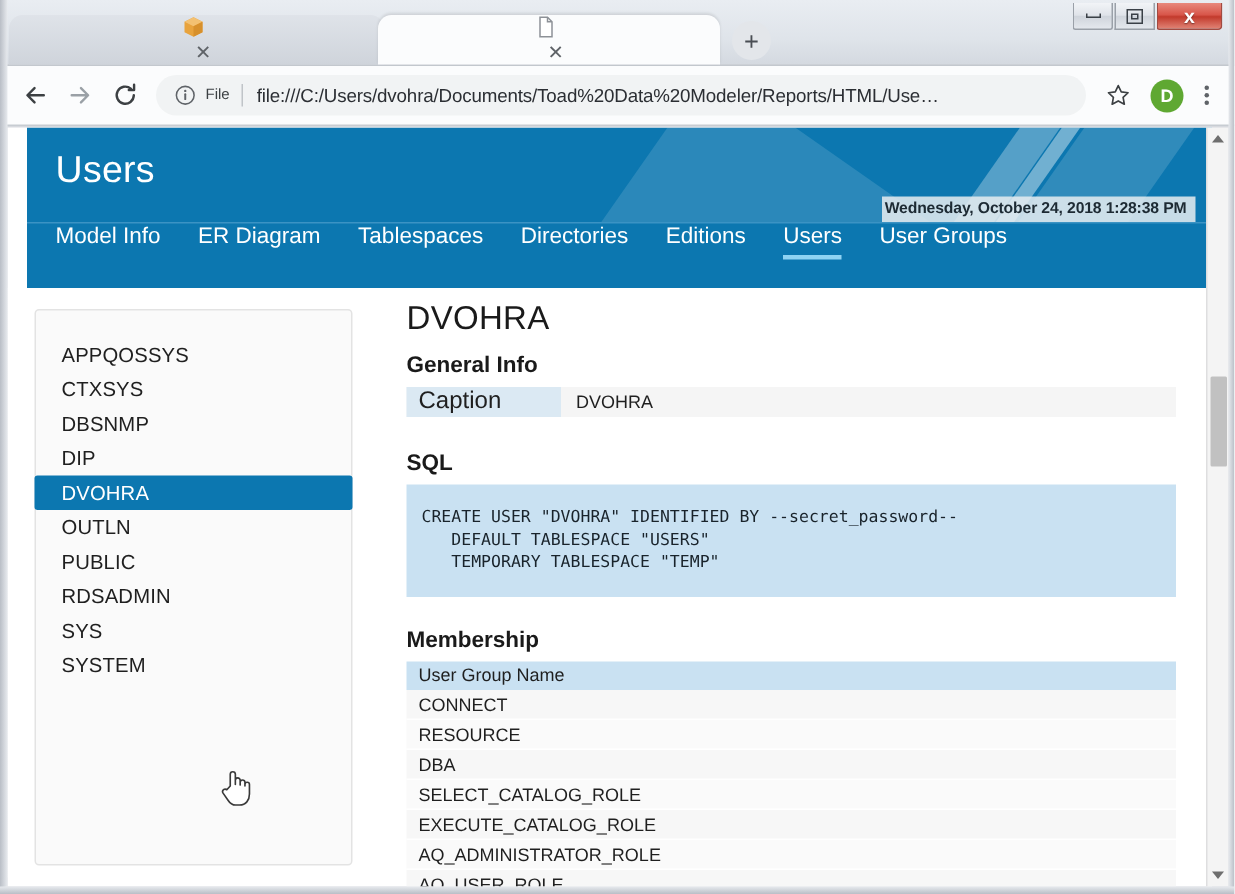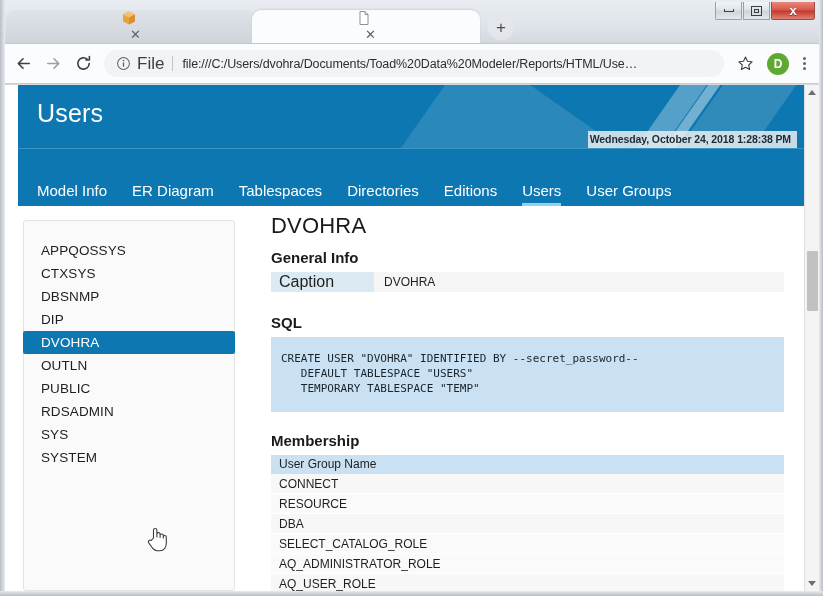--- a/index.html
+++ b/index.html
@@ -209,21 +209,21 @@
     padding: 0 12px;
     box-sizing: border-box;
     overflow: hidden;
   }
   .info-icon {
     width: 15px; height: 15px;
     flex: 0 0 15px;
     margin-right: 6px;
   }
   .scheme-label {
-    font-size: 17px;
+    font-size: 10px;
     color: #3c4043;
     margin-right: 8px;
     flex: 0 0 auto;
   }
   .omni-sep {
     width: 1px; height: 15px;
     background: #c0c4c8;
     margin-right: 9px;
     flex: 0 0 1px;
   }
@@ -321,25 +321,25 @@
     font-weight: bold;
     padding: 2px 6px 3px 2px;
     letter-spacing: -.1px;
     white-space: nowrap;
     margin-top: 44px;
   }
 
   
   .navbar {
     margin-left: 13px;
-    height: 58px;
+    height: 44px;
     background: #0c77b0;
     border-top: 1px solid #3b93c4;
     display: flex;
-    align-items: flex-end;
+    align-items: flex-start;
     padding-left: 19px;
     box-sizing: border-box;
     position: relative;
   }
   .nav-item {
     position: relative;
     color: #ffffff;
     font-size: 15px;
     padding: 0 0 7px 0;
     margin-right: 25px;
@@ -673,20 +673,21 @@
 
         <div class="gap-mem"></div>
 
         <div class="section-head">Membership</div>
         <div class="table">
           <div class="t-head">User Group Name</div>
           <div class="t-row">CONNECT</div>
           <div class="t-row alt">RESOURCE</div>
           <div class="t-row">DBA</div>
           <div class="t-row alt">SELECT_CATALOG_ROLE</div>
+          <div class="t-row">EXECUTE_CATALOG_ROLE</div>
           <div class="t-row alt">AQ_ADMINISTRATOR_ROLE</div>
           <div class="t-row">AQ_USER_ROLE</div>
         </div>
       </div>
 
       <svg class="cursor" viewBox="0 0 22 28">
         <path d="M7.5 13 V5.2 a1.7 1.7 0 0 1 3.4 0 V12 V9.2 a1.6 1.6 0 0 1 3.2 0 V12.4 V10.6 a1.6 1.6 0 0 1 3.2 0 V13 V12 a1.5 1.5 0 0 1 3 0 v6.3 c0 4.2 -2.4 7.4 -6.6 7.4 h-2.6 c-2.6 0 -3.8 -1.2 -5.2 -3.4 L2.6 17.6 a1.7 1.7 0 0 1 2.6 -2.1 z" fill="#ffffff" stroke="#3a3a3a" stroke-width="1.1" stroke-linejoin="round"></path>
       </svg>
     </div>
   </div>

